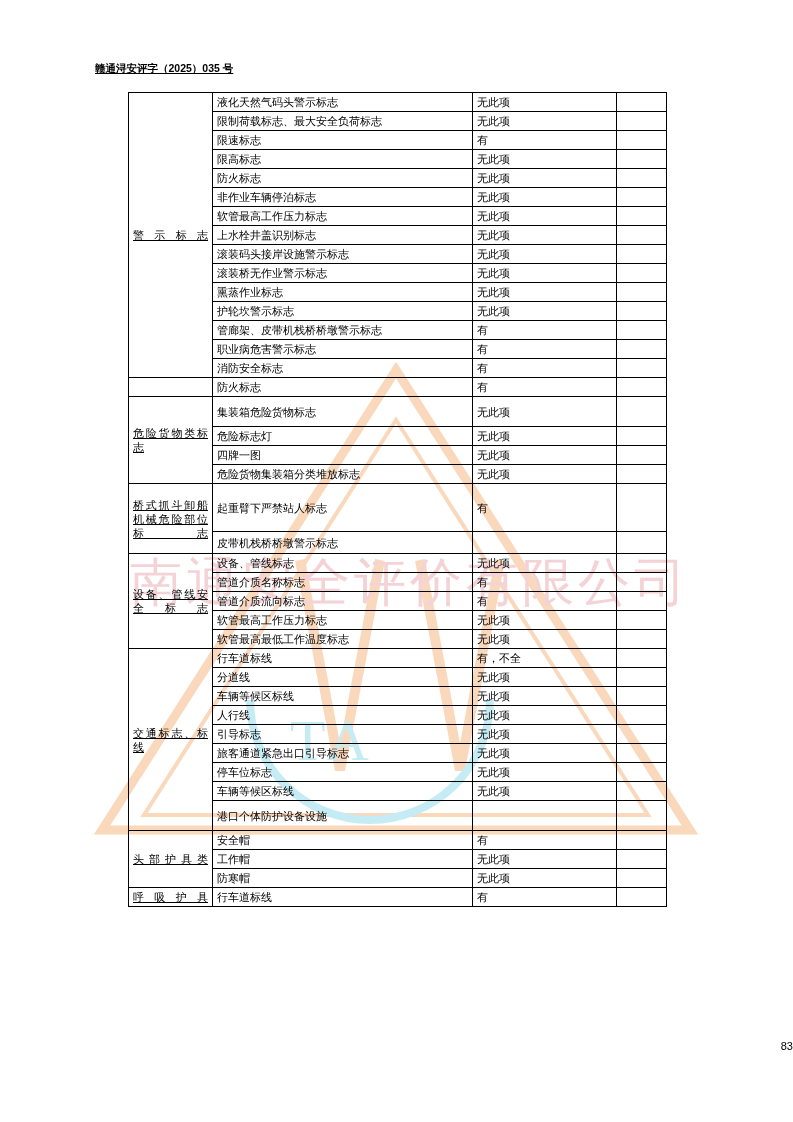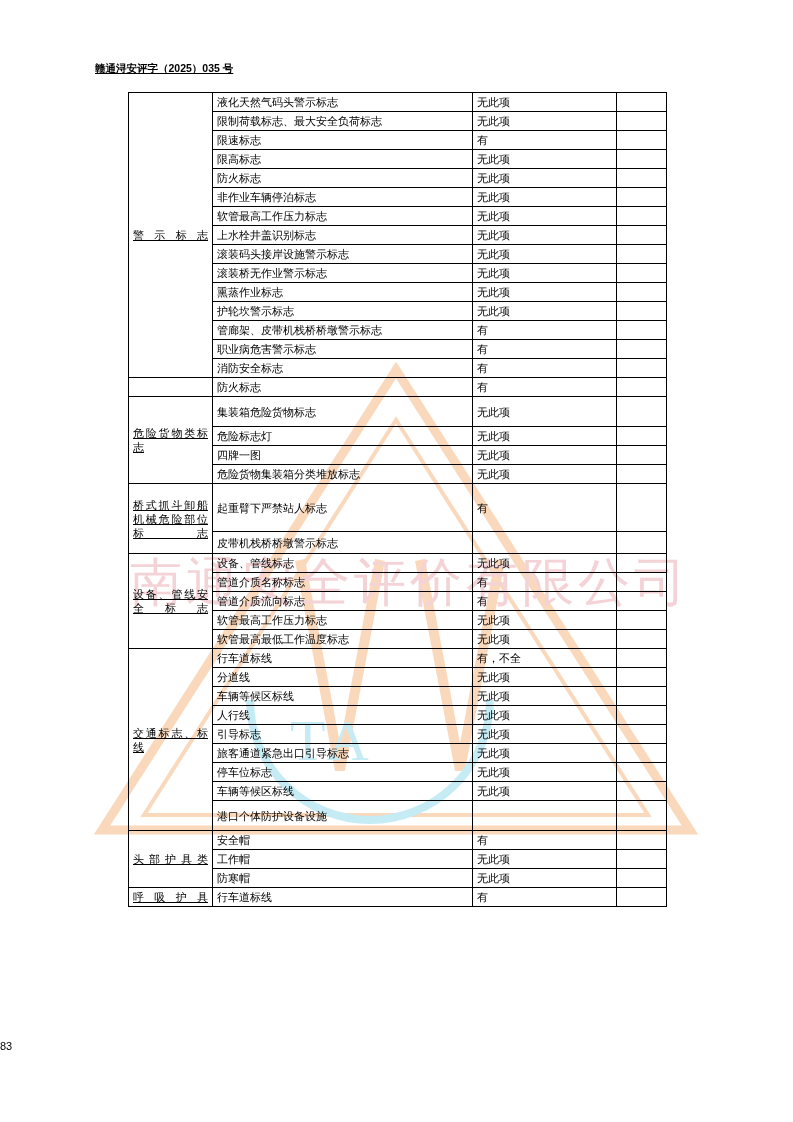--- a/index.html
+++ b/index.html
@@ -87,21 +87,21 @@
   td.rem  { }
 
   .hl { background: #fdf0d5; }
 
   
   .page-number {
     position: absolute;
     top: 1040px;
     left: 0;
     width: 793px;
-    text-align: left;
+    text-align: right;
     font-size: 11px;
     z-index: 2;
   }
 </style>
 </head>
 <body>
 
 <svg class="watermark" viewBox="0 0 793 1122" xmlns="http://www.w3.org/2000/svg">
   <g opacity="0.45">
 

